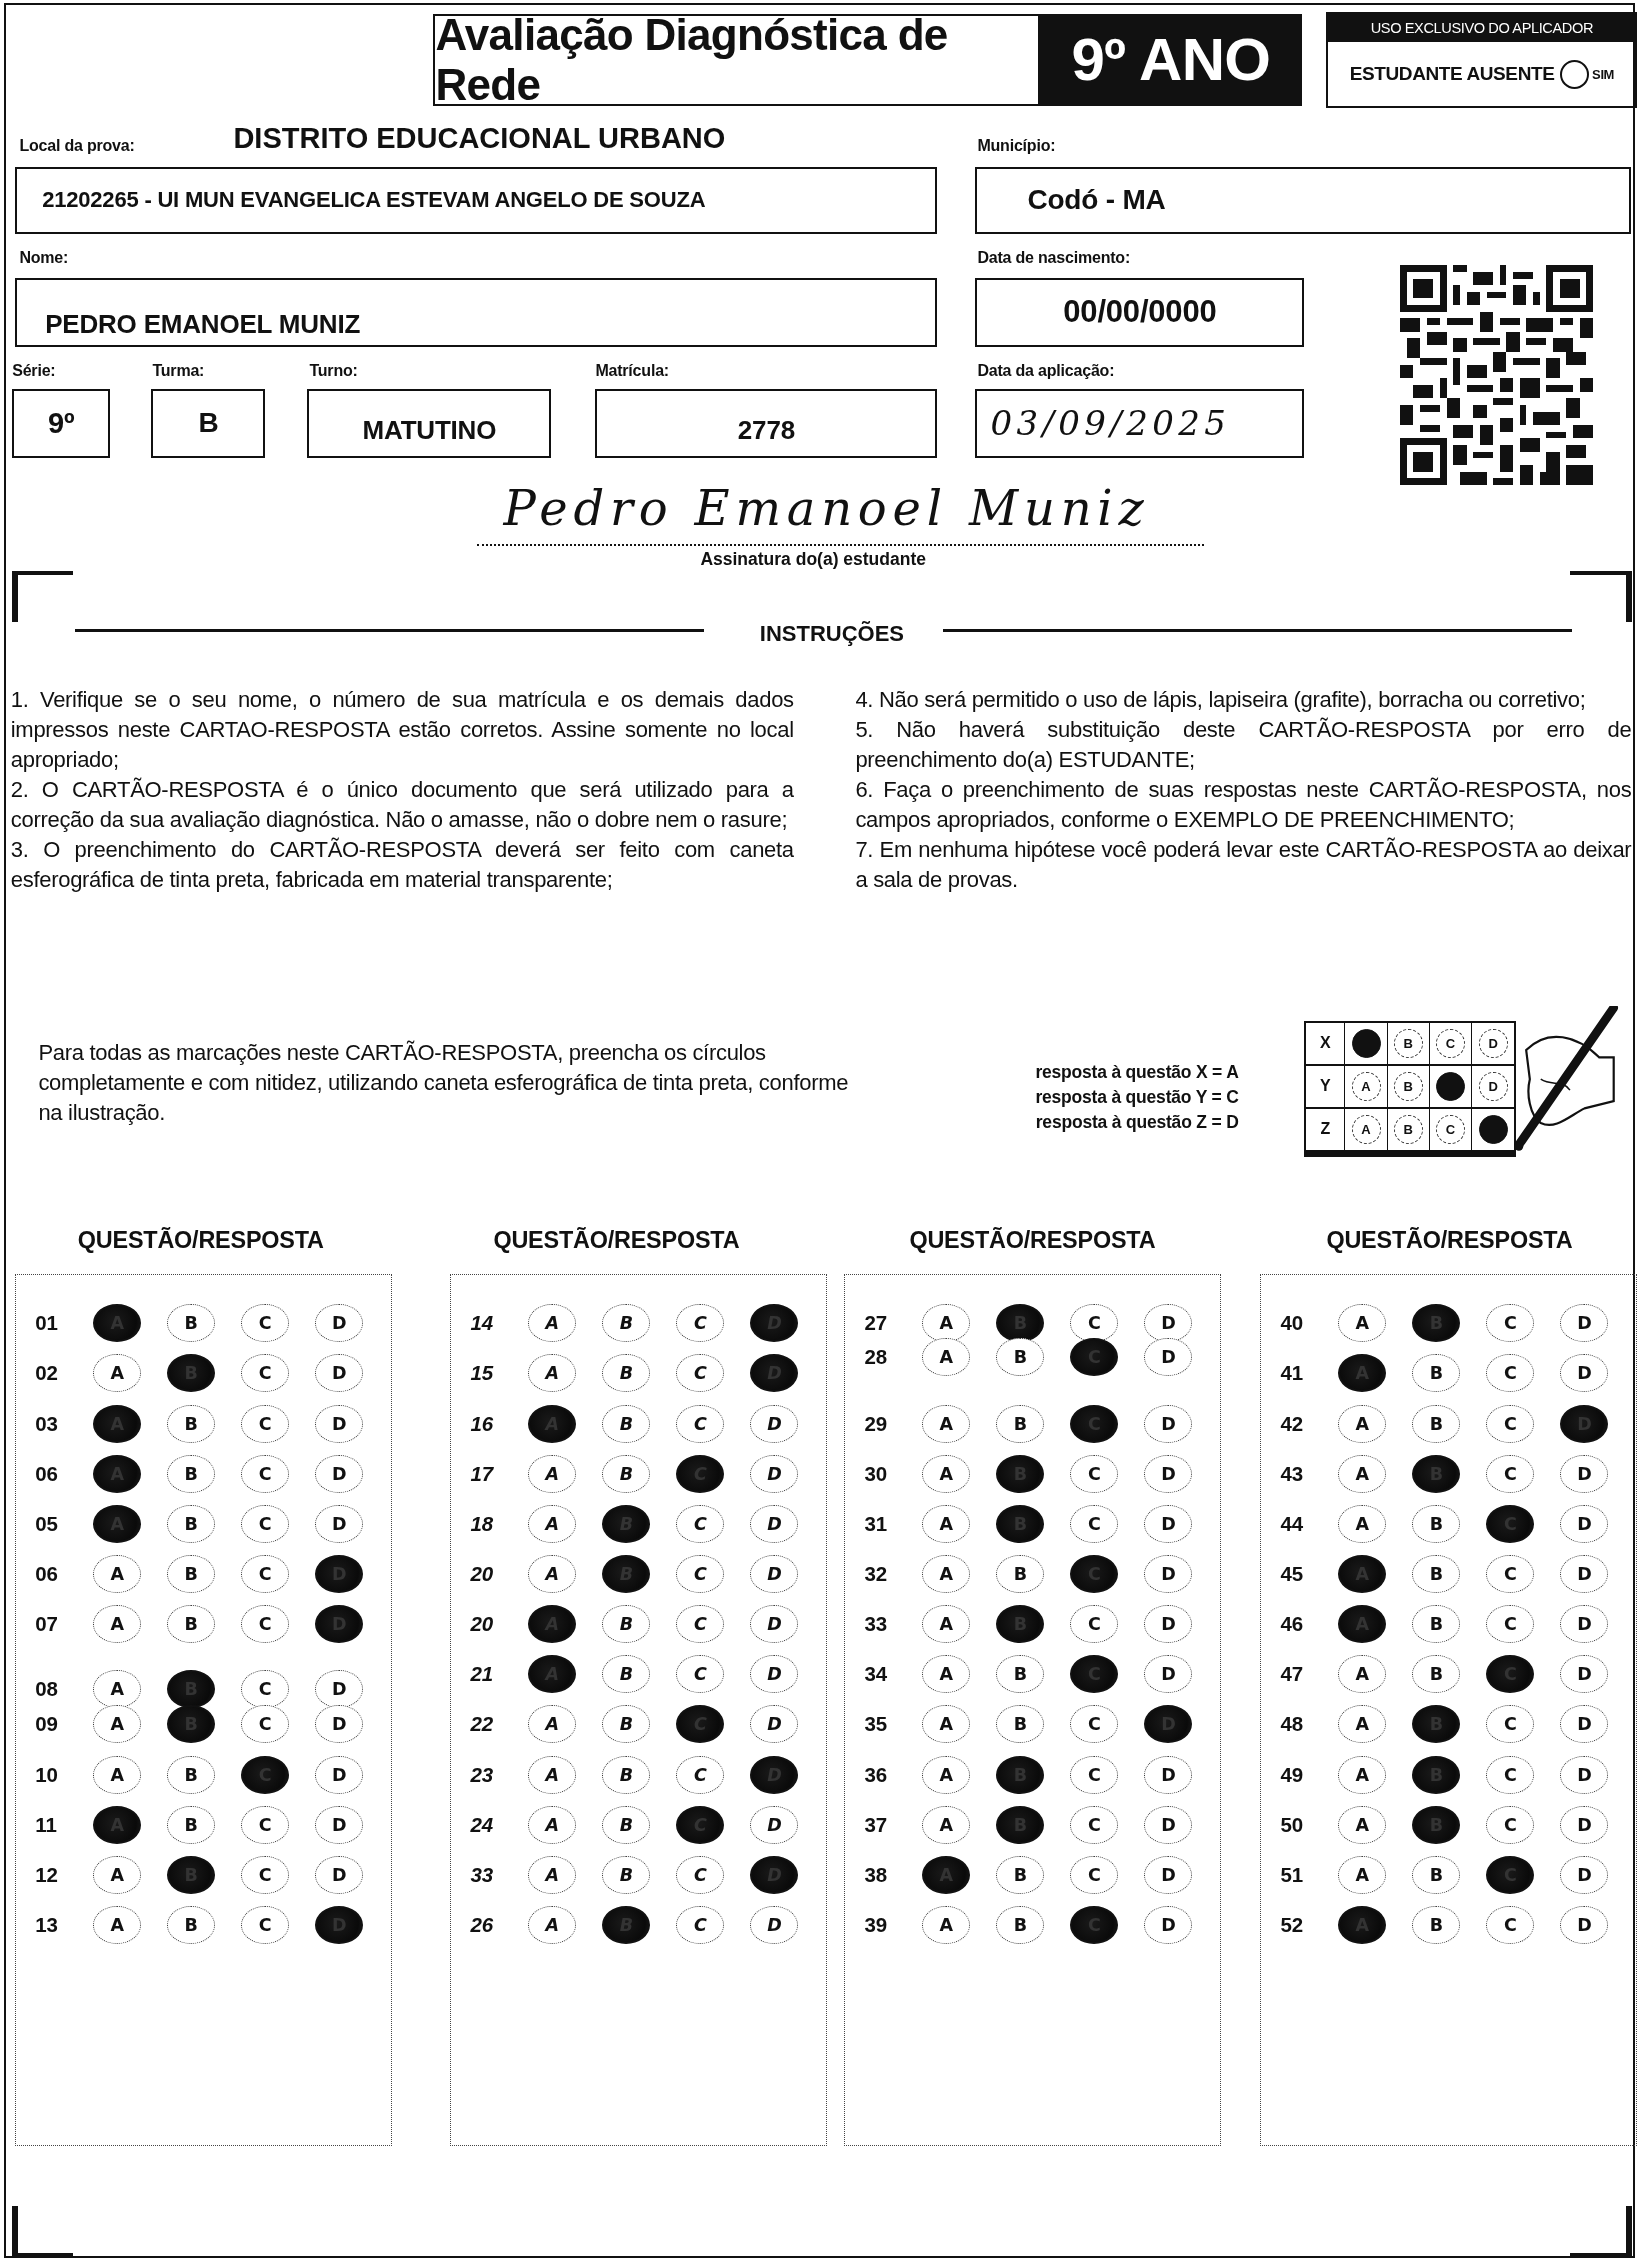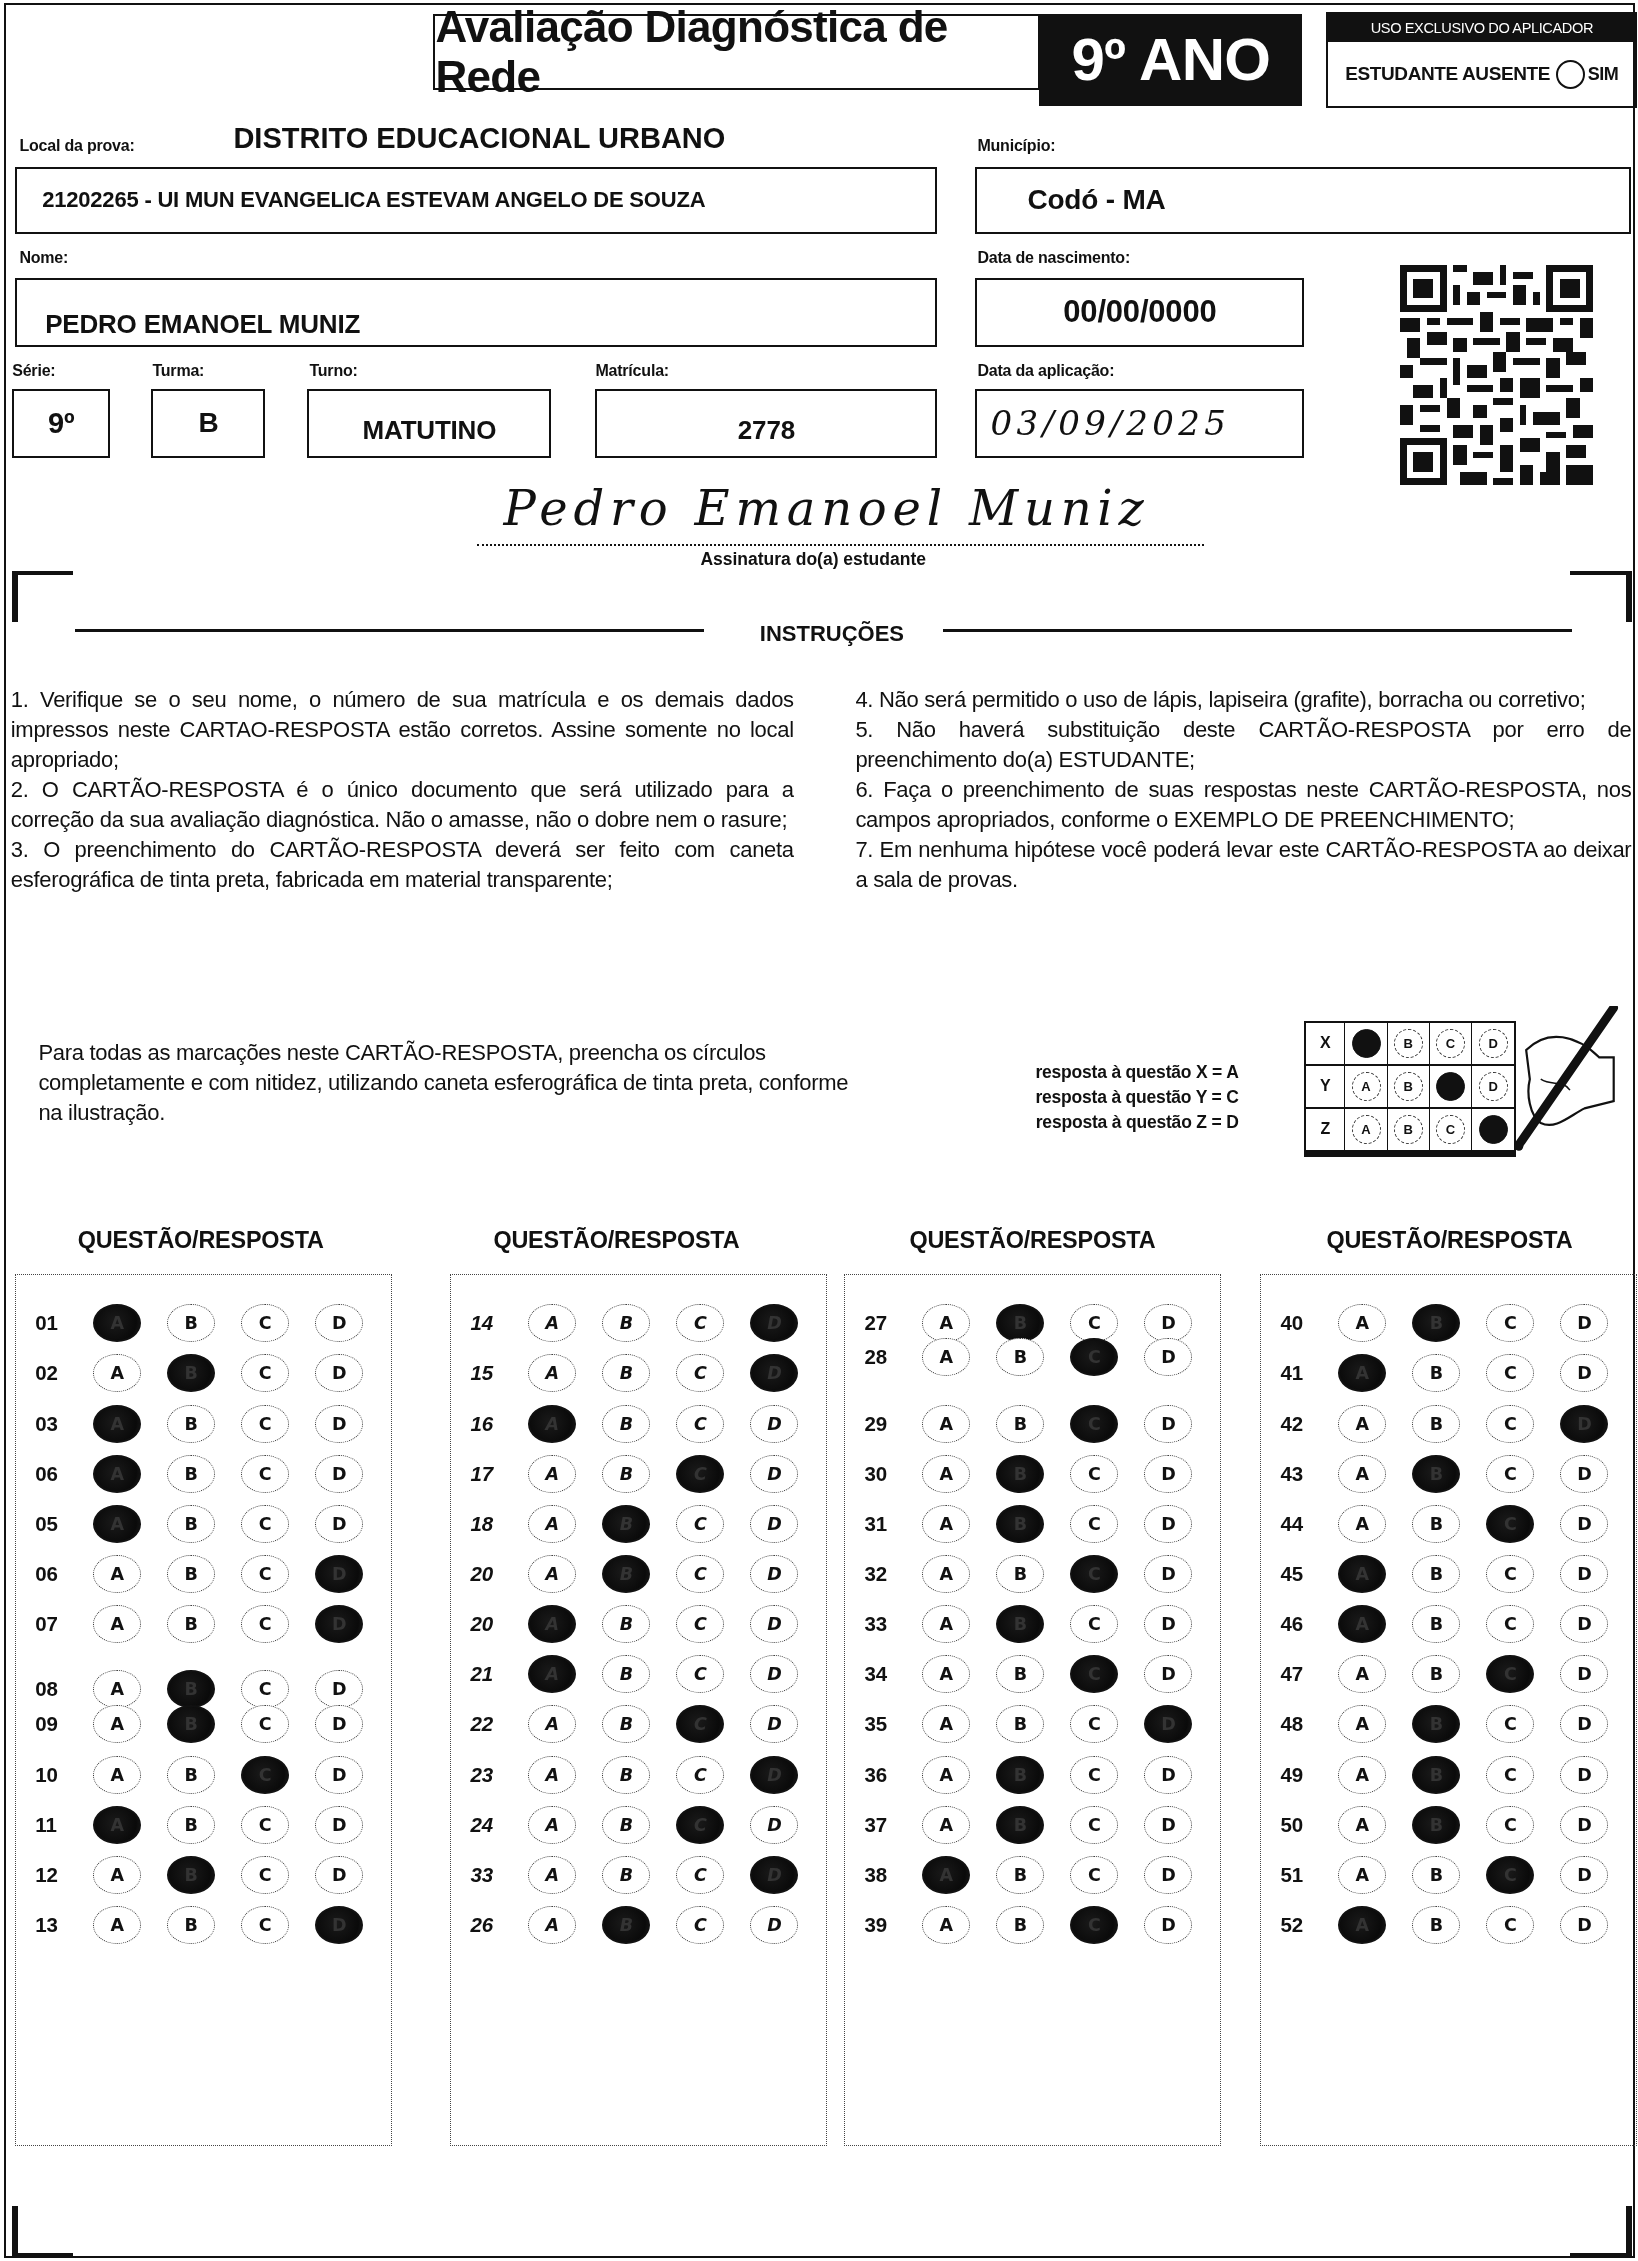--- a/index.html
+++ b/index.html
@@ -17,42 +17,42 @@
 
   
   .hdr-black {
     position: absolute; top: 8.8px; height: 92px;
     background: #111; color: #fff;
     display: flex; align-items: center; justify-content: center;
     font-weight: bold; letter-spacing: -0.7px;
   }
   .hdr-title-left { left: 8.8px; width: 417px; font-size: 44px; }
   .hdr-mid {
-    position: absolute; top: 8.8px; left: 427px; width: 607px; height: 76px;
+    position: absolute; top: 8.8px; left: 427px; width: 607px; height: 92px;
     border: 2.2px solid #111; display: flex; align-items: center; justify-content: center;
     font-size: 44px; font-weight: bold; letter-spacing: -0.7px;
   }
   .hdr-grade { left: 1033px; width: 263px; font-size: 60px; }
   .hdr-aplic {
     position: absolute; top: 7.3px; left: 1320px; width: 311px; height: 96px;
     border: 2.2px solid #111;
   }
   .hdr-aplic .cap {
     background: #111; color: #fff; height: 28px; font-size: 14.6px;
     display: flex; align-items: center; justify-content: center; letter-spacing: -0.4px;
   }
   .hdr-aplic .body {
     height: 64px; display: flex; align-items: center; justify-content: center;
     font-size: 19px; font-weight: bold; letter-spacing: -0.4px; gap: 2.9px;
   }
   .hdr-aplic .radio {
     width: 29px; height: 29px; border: 2.2px solid #111; border-radius: 50%;
     display: inline-block; margin-left: 2.9px;
   }
-  .hdr-aplic .sim { font-size: 18px; font-weight: bold; text-align: right; }
+  .hdr-aplic .sim { font-size: 13px; font-weight: bold; text-align: right; }
 
   
   .lbl { position: absolute; font-size: 16px; font-weight: bold; letter-spacing: -0.2px; }
   .box {
     position: absolute; border: 2.2px solid #111;
     display: flex; align-items: center;
     font-weight: bold; letter-spacing: -0.2px;
   }
   .box.center { justify-content: center; }
   .district {

